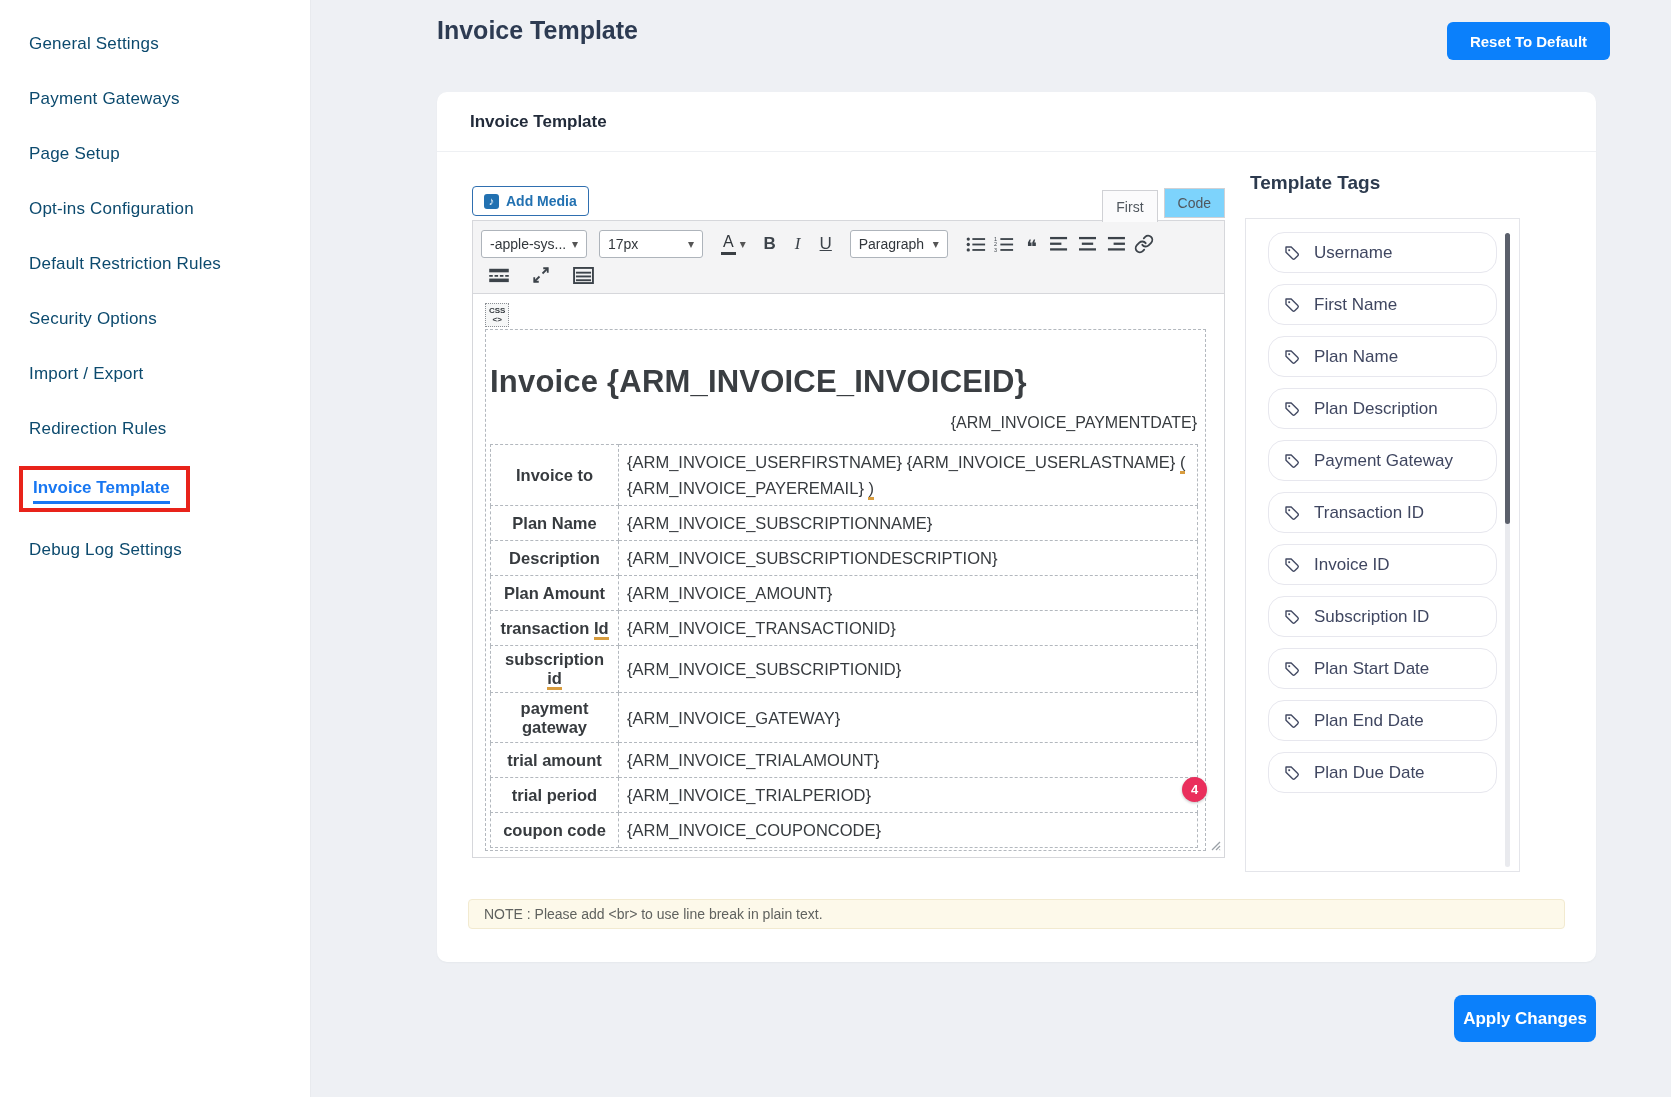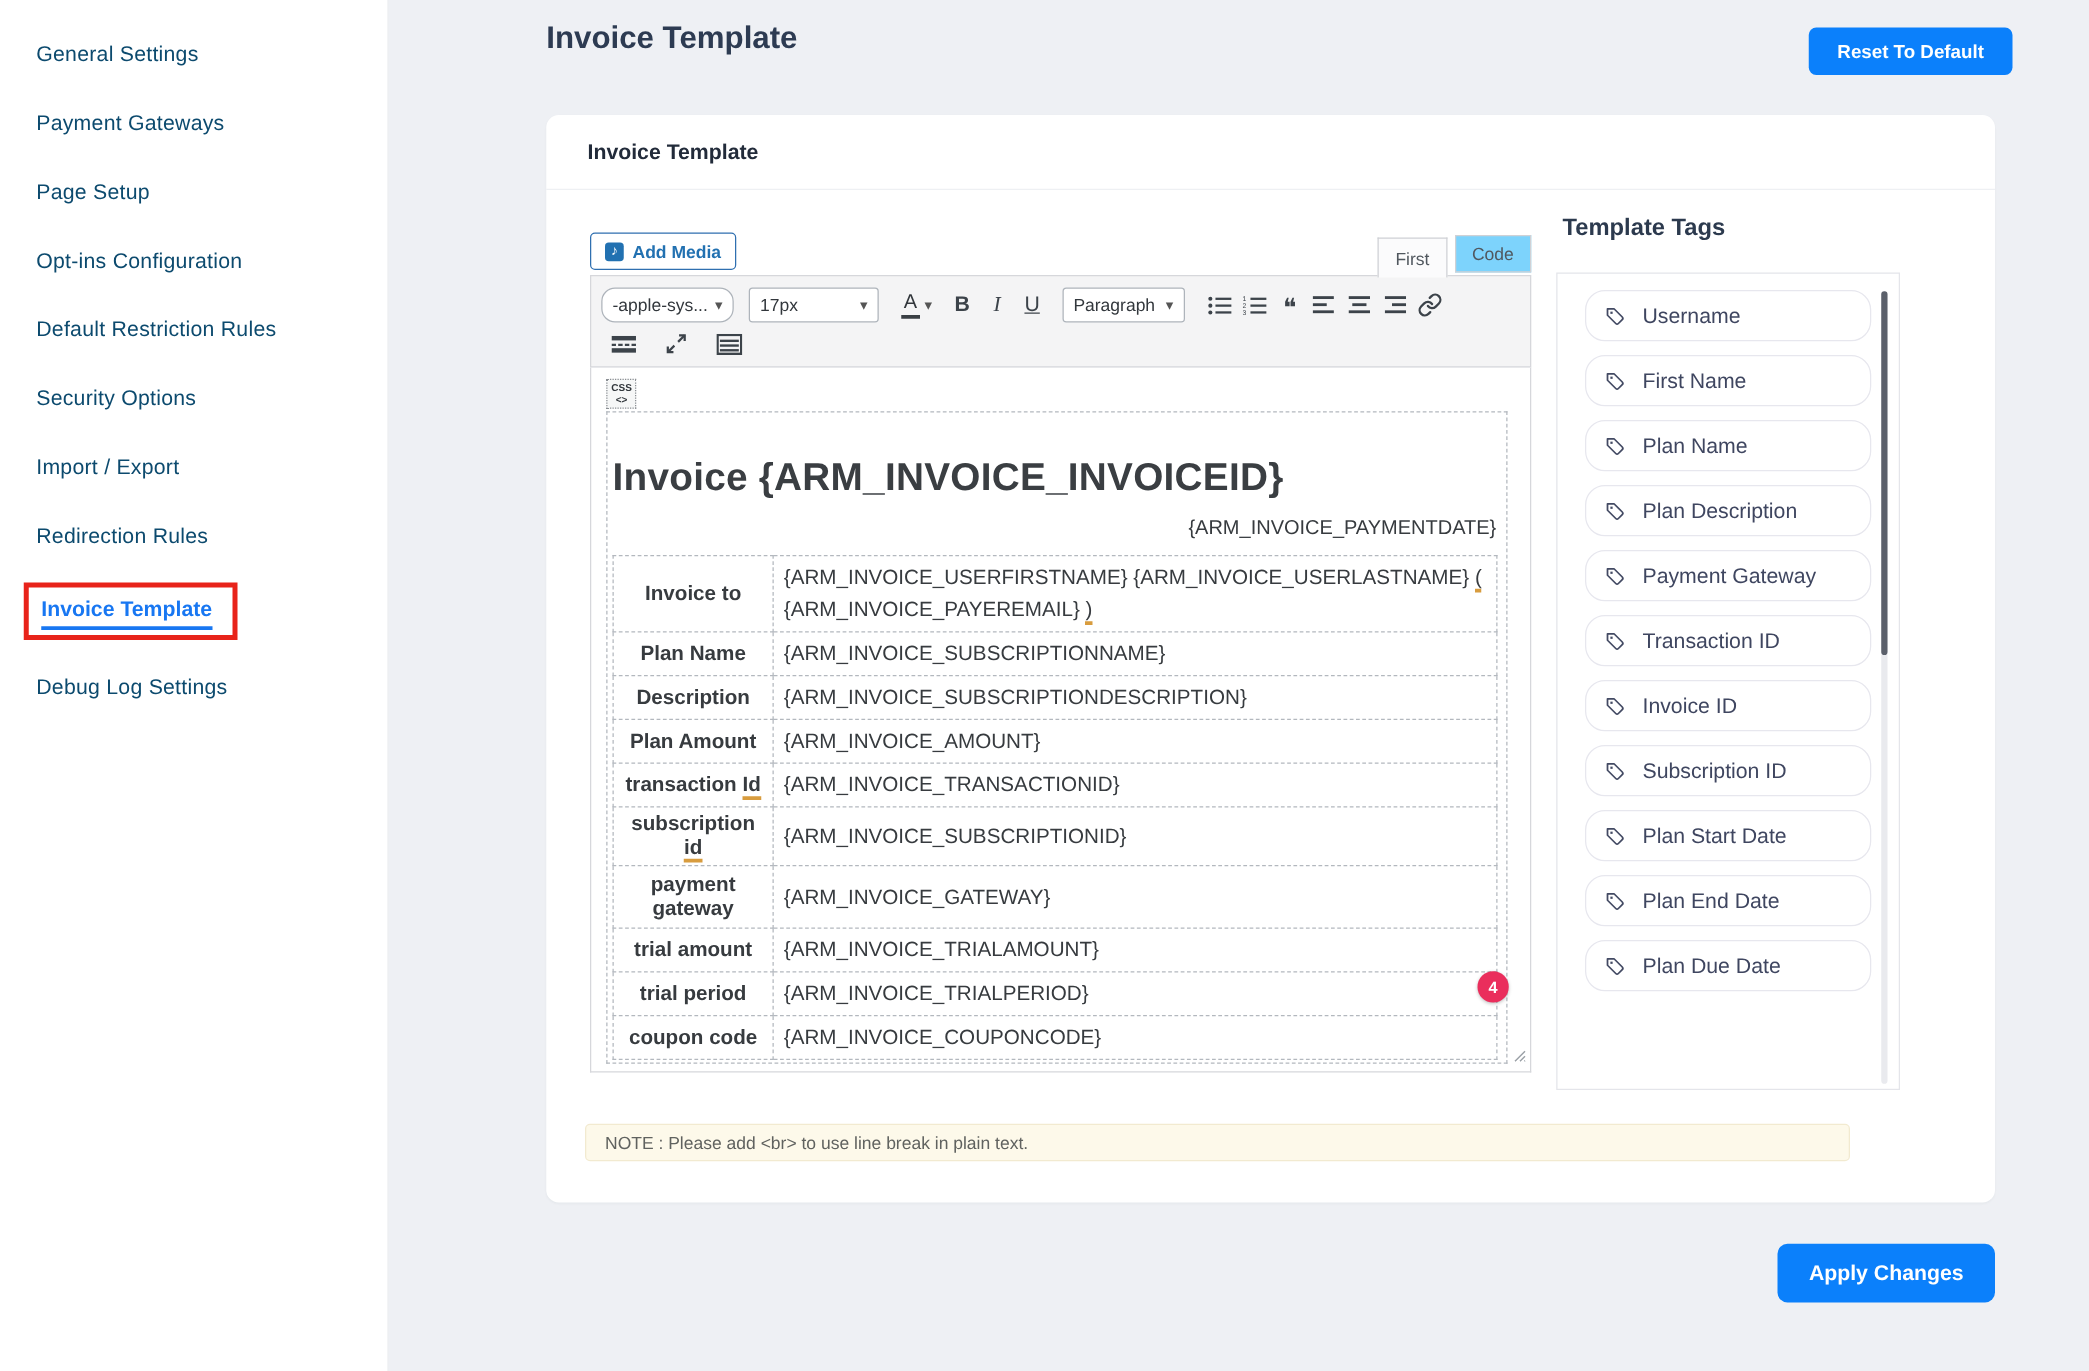--- a/index.html
+++ b/index.html
@@ -11,41 +11,41 @@
   .side-item { height:55px; display:flex; align-items:center; padding-left:29px; font-size:17px; color:#0c4a6e; letter-spacing:.2px; cursor:pointer; }
   .side-item-active-wrap { height:66px; display:flex; align-items:center; padding-left:19px; }
   .red-annotation { border:4px solid #e8231a; padding:8px 16px 10px 10px; }
   .side-item-active { font-size:17px; font-weight:bold; color:#1877f2; border-bottom:3px solid #1877f2; padding-bottom:4px; cursor:pointer; }
 
   
   .main { position:absolute; left:311px; top:0; right:0; bottom:0; background:#eef0f4; }
   .page-title { position:absolute; left:126px; top:16px; font-size:25px; font-weight:bold; color:#2d3b52; }
   .btn-blue { background:#0b80fb; color:#fff; font-weight:bold; border:none; cursor:pointer; font-family:"Liberation Sans",sans-serif; }
   .reset-btn { position:absolute; right:61px; top:22px; width:163px; height:38px; border-radius:6px; font-size:15px; }
-  .apply-btn { position:absolute; right:75px; top:995px; width:174px; height:47px; border-radius:8px; font-size:17px; }
+  .apply-btn { position:absolute; right:75px; top:995px; width:142px; height:47px; border-radius:8px; font-size:17px; }
 
   .card { position:absolute; left:126px; top:92px; width:1159px; height:870px; background:#fff; border-radius:10px; box-shadow:0 1px 2px rgba(30,40,60,.04); }
   .card-header { height:60px; border-bottom:1px solid #eef0f3; display:flex; align-items:center; padding-left:33px; font-size:17px; font-weight:bold; color:#222b3a; }
 
   
   .editor { position:absolute; left:35px; top:92px; width:753px; }
   .ed-tools { height:36px; position:relative; }
   .add-media { position:absolute; left:0; top:2px; height:30px; display:inline-flex; align-items:center; gap:7px; background:#fff; border:1px solid #2f6fb0; border-radius:4px; padding:0 11px; color:#2271b1; font-size:14px; font-weight:bold; cursor:pointer; }
   .media-glyph { width:15px; height:15px; background:#2271b1; border-radius:3px; color:#fff; font-size:11px; line-height:15px; text-align:center; }
   .ed-tabs { position:absolute; right:0; bottom:0; display:flex; }
   .ed-tab { height:30px; padding:0 13px; font-size:14px; color:#50575e; display:flex; align-items:center; border:1px solid #d0d1d5; cursor:pointer; }
   .ed-tab.visual { background:#fbfbfc; border-bottom:none; margin-right:6px; height:32px; position:relative; top:2px; z-index:2; }
   .ed-tab.code { background:#7dd3fc; }
 
   .ed-toolbar { background:#f4f4f5; border:1px solid #d6d7db; padding:6px 8px 4px 8px; position:relative; z-index:1; }
   .tb-row { display:flex; align-items:center; }
   .tb-row1 { height:34px; }
   .tb-row2 { height:28px; gap:14px; padding-left:4px; }
   .tb-select { background:#fff; border:1px solid #aeb4bb; border-radius:3px; height:28px; display:flex; align-items:center; justify-content:space-between; padding:0 8px; font-size:14px; color:#32373c; cursor:pointer; }
-  .sel-font { width:106px; margin-right:12px;border-radius:11px; }
+  .sel-font { width:106px; margin-right:12px; }
   .sel-size { width:104px; margin-right:18px; }
   .sel-para { width:98px; margin:0 14px 0 10px; }
   .caret { font-size:12px; color:#555; line-height:1; }
   .tb-btn { min-width:28px; height:28px; display:flex; align-items:center; justify-content:center; color:#3c434a; cursor:pointer; font-size:17px; }
   .tb-b { font-weight:bold; }
   .tb-i { font-style:italic; font-family:"Liberation Serif",serif; }
   .tb-u { text-decoration:underline; }
   .color-group { display:flex; align-items:center; margin-right:10px; cursor:pointer; }
   .color-a { font-size:16px; color:#32373c; border-bottom:3px solid #3a3f44; padding:0 2px 1px 2px; line-height:1.1; }
   .color-caret { margin-left:4px; }
@@ -60,21 +60,21 @@
   table.inv { border-collapse:collapse; width:99%; margin-left:2px; font-size:16.5px; color:#373b3f; }
   table.inv td { border:1px dashed #b3b8be; padding:4px 8px; vertical-align:middle; }
   td.lbl { width:128px; text-align:center; font-weight:bold; font-size:16.5px; }
   td.val { padding-left:9px; line-height:26px; }
   .sp-mark { border-bottom:3px solid #d89c3e; }
   .row-tall td { height:56px; }
   .row-gw td { height:50px; }
   .count-badge { position:absolute; right:17px; top:483px; width:25px; height:25px; border-radius:50%; background:#ea2e5c; color:#fff; font-size:13px; font-weight:bold; display:flex; align-items:center; justify-content:center; box-shadow:0 1px 3px rgba(0,0,0,.25); }
   .resize-handle { position:absolute; right:3px; bottom:2px; cursor:se-resize; }
 
-  .note-bar { position:absolute; left:31px; top:807px; width:1012px; height:30px; background:#fdf9ea; border:1px solid #f2ead0; border-radius:4px; display:flex; align-items:center; padding-left:15px; font-size:14px; color:#60625f; }
+  .note-bar { position:absolute; left:31px; top:807px; width:1097px; height:30px; background:#fdf9ea; border:1px solid #f2ead0; border-radius:4px; display:flex; align-items:center; padding-left:15px; font-size:14px; color:#60625f; }
 
   
   .tags-title { position:absolute; left:813px; top:80px; font-size:19px; font-weight:600; color:#2c3a4e; }
   .tags-panel { position:absolute; left:808px; top:126px; width:275px; height:654px; border:1px solid #e4e5ea; background:#fff; padding:13px 0 0 22px; }
   .tag-btn { width:229px; height:41px; border:1px solid #e7e7ee; border-radius:16px; background:#fff; display:flex; align-items:center; padding-left:14px; margin-bottom:11px; cursor:pointer; }
   .tag-btn svg { margin-right:13px; flex:0 0 auto; }
   .tag-label { font-size:17px; color:#3f4660; }
   .tags-scroll-track { position:absolute; right:9px; top:14px; width:5px; height:634px; background:#e9eaee; border-radius:3px; }
   .tags-scroll-thumb { position:absolute; left:0; top:0; width:5px; height:291px; background:#5b606b; border-radius:3px; }
 </style>

